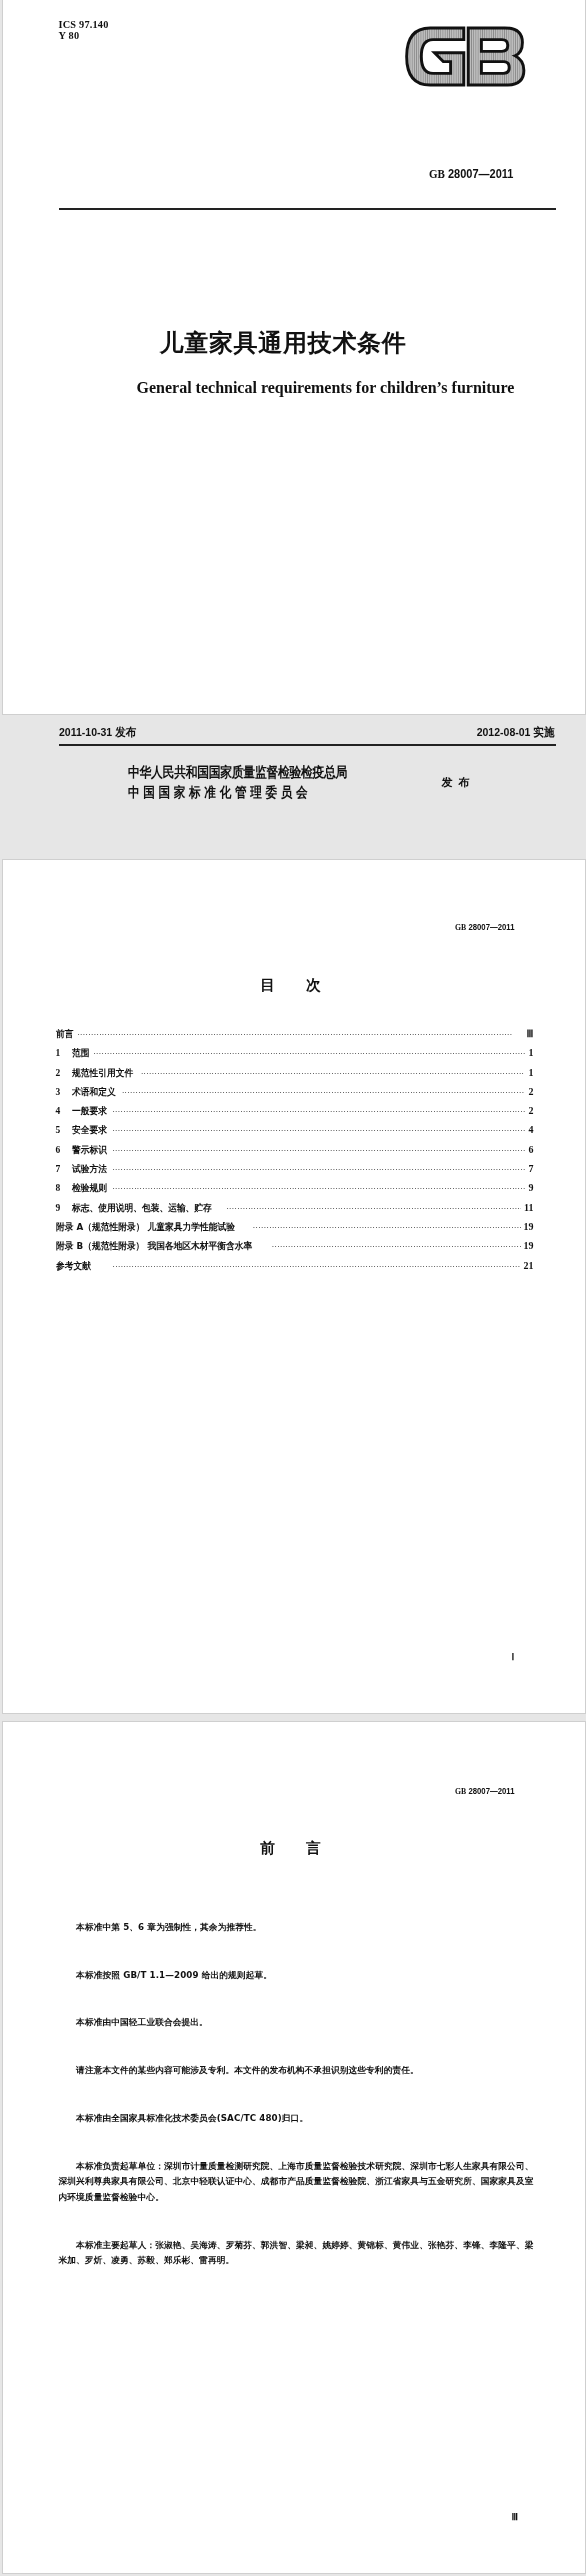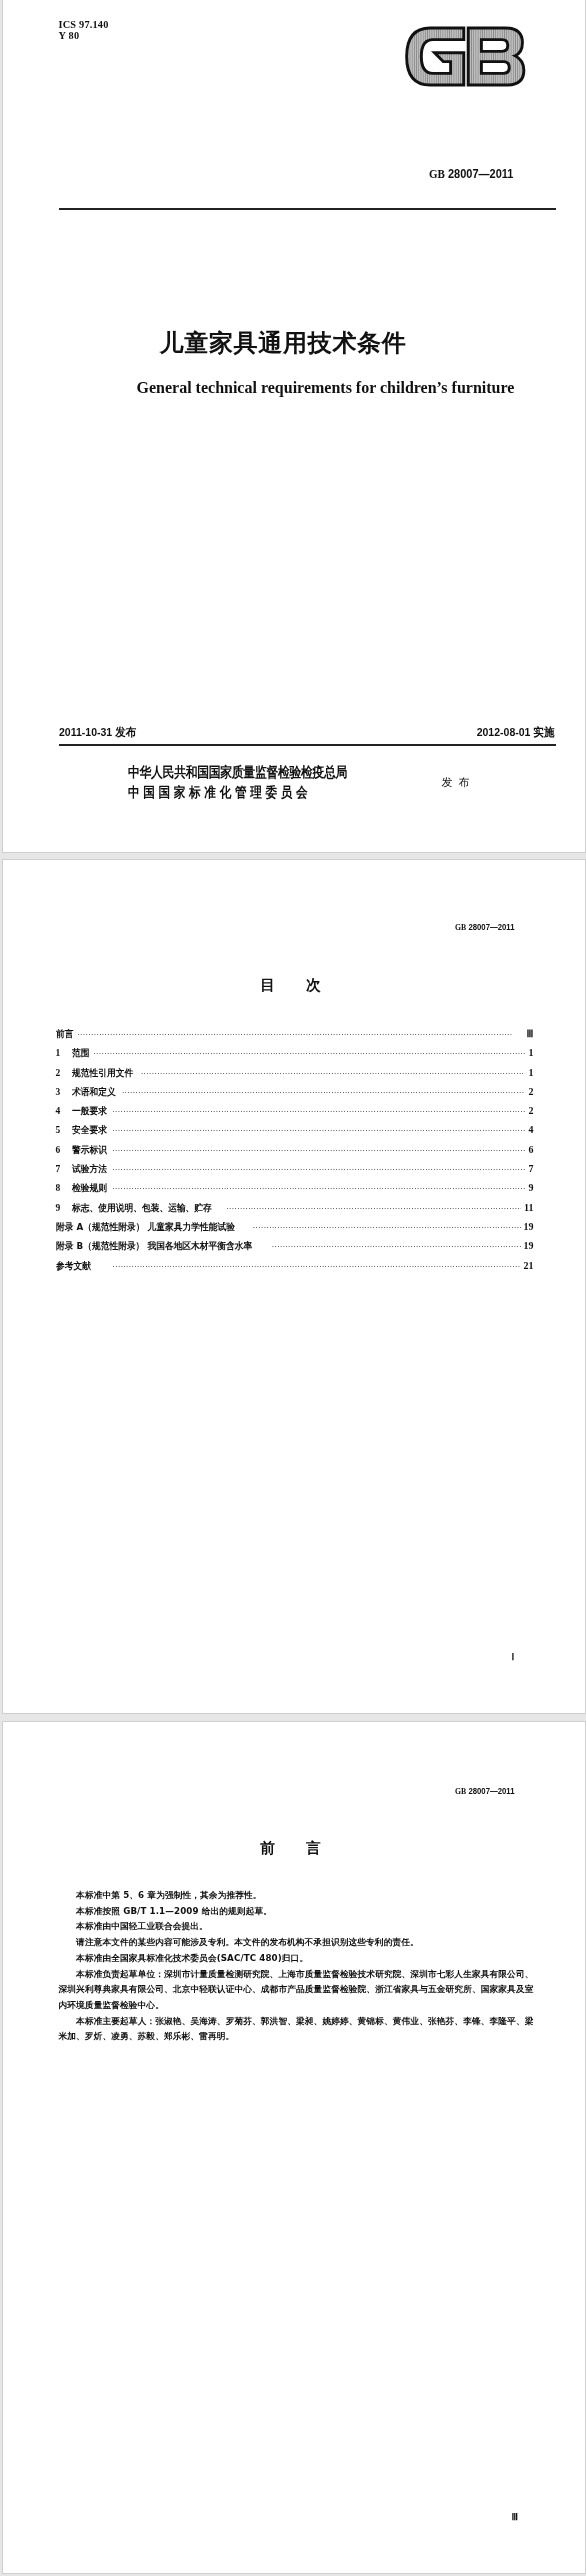--- a/index.html
+++ b/index.html
@@ -1,57 +1,57 @@
 <!DOCTYPE html>
 <html style="font-size:11.7px"><head>
   <meta charset="utf-8">
   <style>
     * { box-sizing: border-box; margin: 0; padding: 0; }
     html, body { width: 587px; background: #e6e6e6; }
     body { position: relative; height: 2576px; font-family: "DejaVu Serif", "Liberation Serif", serif; color: #111; }
     .page { position: absolute; left: 1.5px; width: 584px; background: #fff; border: 0.7px solid #cfcfcf; }
-    #p1 { top: 0; height: 853px; border-top: none; }
+    #p1 { top: 0; height: 715px; border-top: none; }
     #p2 { top: 859px; height: 855px; }
     #p3 { top: 1721px; height: 853px; }
     .abs { position: absolute; }
 
     
     .ics { left: 56px; top: 19px; font-family: "Liberation Serif", serif; font-size: 10.3px; font-weight: bold; line-height: 11px; letter-spacing: 0.2px; }
     .gb-logo { left: 402px; top: 25px; width: 122px; height: 63px; }
     .national { left: 56px; top: 107px; font-family: "DejaVu Sans", sans-serif; font-weight: bold; font-size: 31px; letter-spacing: 5.1px; white-space: nowrap; }
     .stdno { left: 426px; top: 167px; font-family: "Liberation Sans", sans-serif; font-weight: bold; font-size: 12.5px; transform: scaleX(0.88); transform-origin: left; white-space: nowrap; }
     .stdno .gb { font-family: "Liberation Serif", serif; }
     .rule { left: 56px; width: 497px; height: 2.2px; background: #222; }
     .cn-title { left: 157px; top: 327px; font-family: "DejaVu Sans", sans-serif; font-weight: bold; font-size: 24px; letter-spacing: 0.7px; white-space: nowrap; }
     .en-title { left: 134px; top: 379px; font-family: "Liberation Serif", serif; font-weight: bold; font-size: 16px; white-space: nowrap; }
     .date-l { left: 56px; top: 725px; font-family: "Liberation Sans", sans-serif; font-weight: bold; font-size: 11.7px; transform: scaleX(0.9); transform-origin: left; white-space: nowrap; }
     .date-r { right: 30px; top: 725px; font-family: "Liberation Sans", sans-serif; font-weight: bold; font-size: 11.7px; transform: scaleX(0.9); transform-origin: right; white-space: nowrap; }
     .pub1 { left: 125px; top: 763px; font-family: "DejaVu Sans", sans-serif; font-weight: bold; font-size: 14.3px; letter-spacing: -0.4px; white-space: nowrap; transform: scaleX(0.83); transform-origin: left; }
     .pub2 { left: 125px; top: 784px; font-family: "DejaVu Sans", sans-serif; font-weight: bold; font-size: 14px; letter-spacing: 4.4px; white-space: nowrap; transform: scaleX(0.83); transform-origin: left; }
-    .pub-verb { left: 292px; top: 775px; font-family: "DejaVu Sans", sans-serif; font-weight: normal; font-size: 11px; letter-spacing: 5.9px; white-space: nowrap; transform: none; }
+    .pub-verb { left: 292px; top: 775px; font-family: "DejaVu Sans", sans-serif; font-weight: bold; font-size: 11px; letter-spacing: 5.9px; white-space: nowrap; transform: none; }
     .pub-verb { left: 439px; }
 
     
     .run-head { right: 70px; font-family: "Liberation Sans", sans-serif; font-weight: bold; font-size: 8.8px; white-space: nowrap; transform: scaleX(0.88); transform-origin: right; }
     .run-head .gb { font-family: "Liberation Serif", serif; }
     .sec-title { left: 0; width: 576px; text-align: center; font-family: "DejaVu Sans", sans-serif; font-weight: bold; font-size: 14.7px; letter-spacing: 31px; text-indent: 31px; }
 
     
     .toc { left: 53px; top: 168px; width: 478px; }
     .toc-row { display: flex; align-items: baseline; height: 19.3px; font-family: "DejaVu Sans", sans-serif; font-weight: bold; font-size: 9.5px; white-space: nowrap; }
     .toc-num { width: 16px; flex: none; font-family: "Liberation Serif", serif; }
     .toc-label { flex: none; transform: scaleX(0.92); transform-origin: left; }
     .toc-dots { flex: 1; overflow: hidden; margin: 0 2.9px; color: #333; font-weight: normal; font-size: 7.3px; letter-spacing: 0.4px; }
     .toc-dots::before { content: "································································································································································"; }
     .toc-page { flex: none; font-family: "Liberation Serif", serif; font-size: 10px; min-width: 5.9px; text-align: right; }
     .page-num { font-family: "Liberation Serif", serif; font-weight: bold; font-size: 9.5px; }
 
     
     .preface { left: 56px; top: 166px; width: 475px; font-family: "DejaVu Sans", sans-serif; font-weight: bold; font-size: 8.7px; line-height: 15.7px; letter-spacing: 0.1px; }
-    .para { text-indent: 17.6px; text-align: justify; }
+    .para { text-indent: 17.6px; text-align: justify; margin-top: 32px; }
   </style>
 </head>
 <body>
 
 <div class="page" id="p1">
   <div class="abs ics">
     <div>ICS 97.140</div>
     <div>Y 80</div>
   </div>
 

